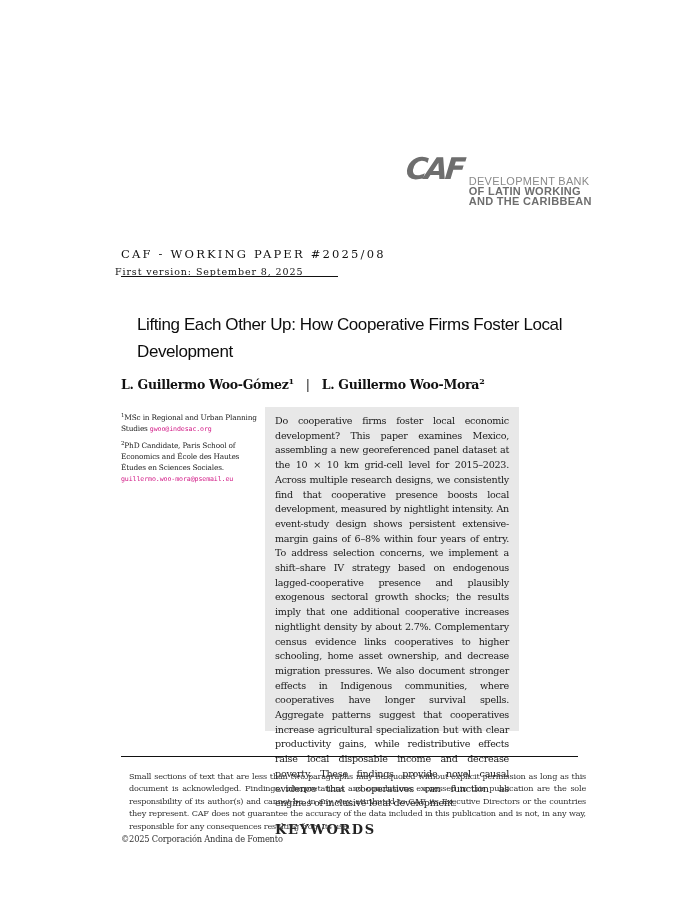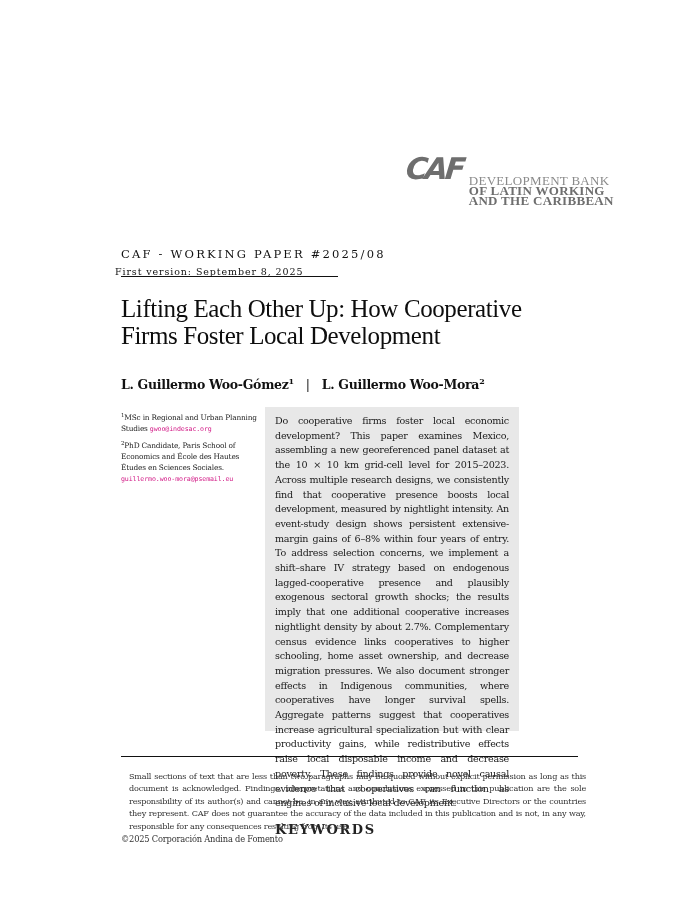--- a/index.html
+++ b/index.html
@@ -24,22 +24,22 @@
       font-family: "DejaVu Sans", "Liberation Sans", sans-serif;
       font-weight: bold;
       font-style: italic;
       font-size: 30px;
       letter-spacing: -3px;
       color: #6e6e6e;
       line-height: 32px;
       transform: skewX(-6deg);
     }
     .logo-text {
-      font-family: Liberation Serif, serif;
-      font-size: 13px;
+      font-family: Liberation Sans, sans-serif;
+      font-size: 11px;
       line-height: 10px;
       color: #6e6e6e;
       letter-spacing: 0.3px;
       margin-top: 44px;
     }
     .logo-text .l1 { font-weight: normal; color: #8a8a8a; }
     .logo-text .l2, .logo-text .l3 { font-weight: bold; }
 
     .series {
       position: absolute;
@@ -60,26 +60,26 @@
       top: 266px;
       font-size: 9.5px;
       letter-spacing: 0.9px;
       color: #111;
     }
     .title {
       position: absolute;
       left: 121px;
       top: 295px;
       width: 460px;
-      font-family: Liberation Serif, serif;
-      font-size: 25px;
+      font-family: Liberation Sans, sans-serif;
+      font-size: 17px;
       line-height: 27px;
       color: #0d0d0d;
       letter-spacing: -0.4px;
-      margin: 0;
+      margin: 16px;
       font-weight: normal;
     }
     .authors {
       position: absolute;
       left: 121px;
       top: 376px;
       font-size: 12.5px;
       font-weight: bold;
       color: #111;
       white-space: nowrap;

